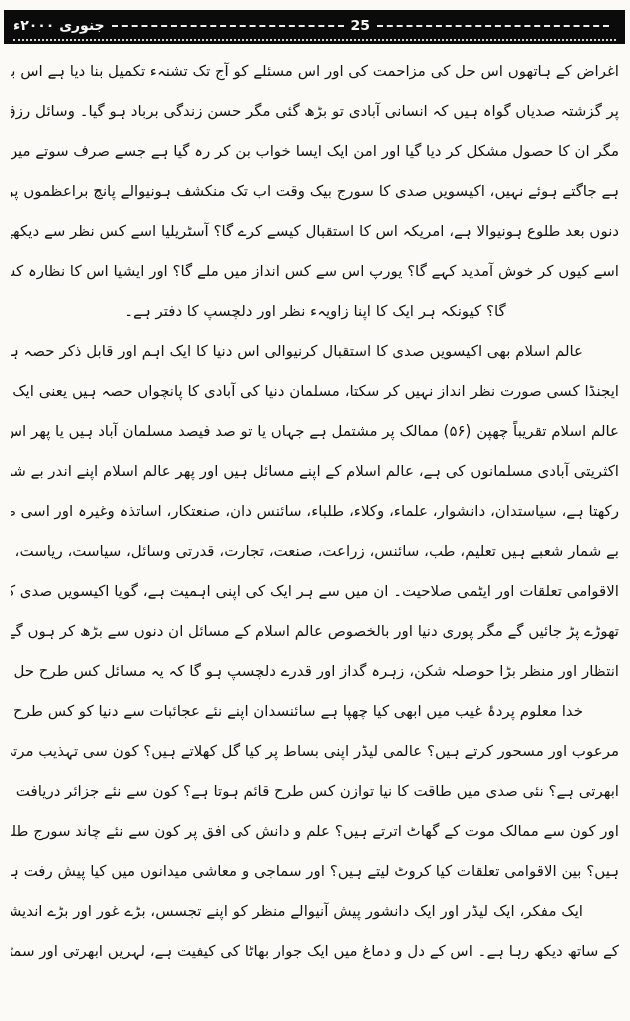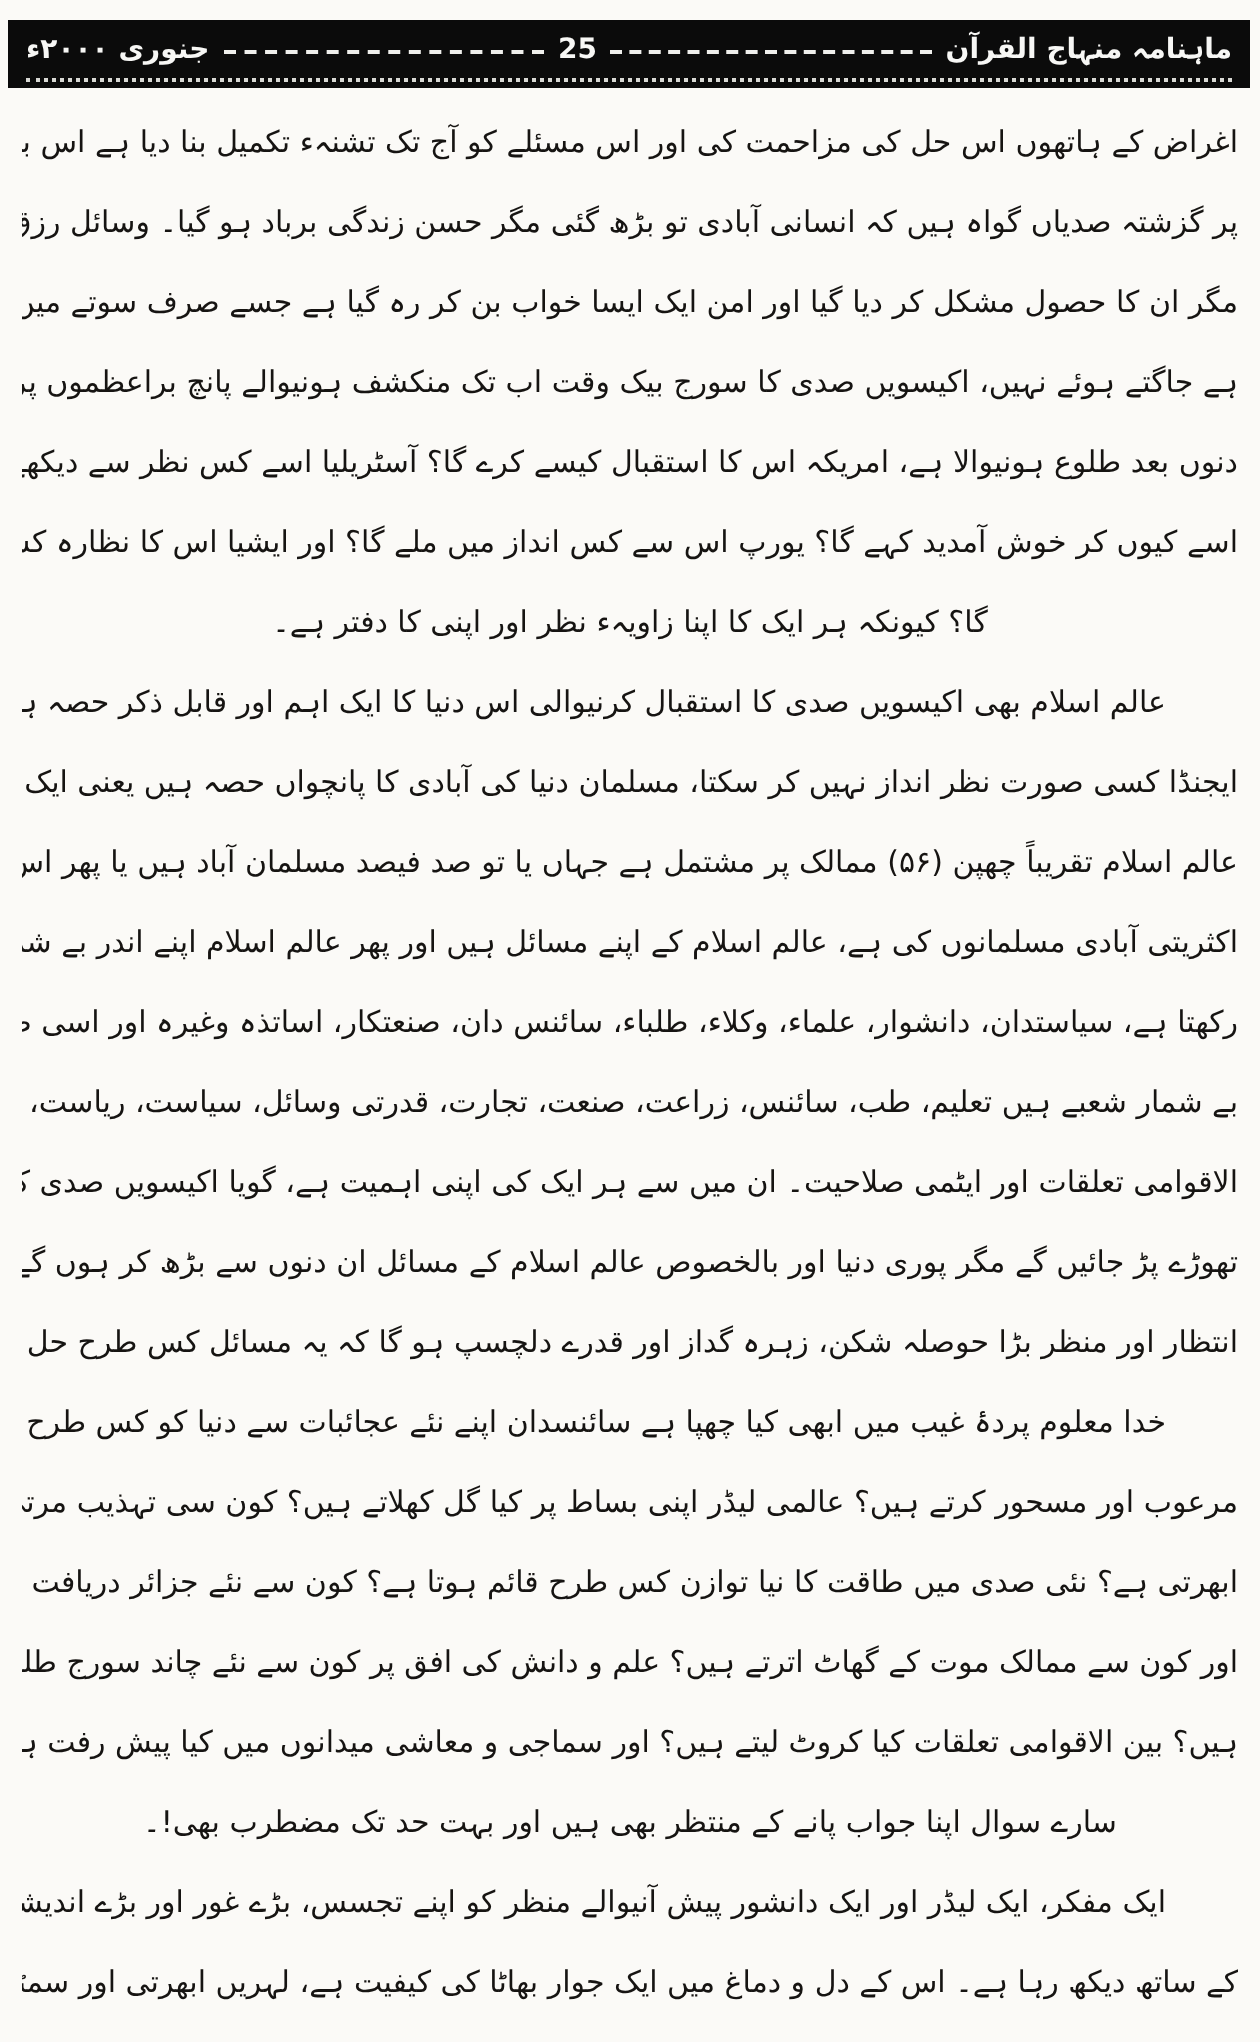--- a/index.html
+++ b/index.html
@@ -54,59 +54,57 @@
     text-align-last:center;
   }
   .paragraph{margin:0;}
 </style>
 </head>
 <body>
 
 <div class="page">
 
   <div class="header-bar">
-    <span class="htxt">ماہنامہ منہاج القرآن</span>
     <span class="dash-leader"></span>
     <span class="htxt">25</span>
     <span class="dash-leader"></span>
     <span class="htxt">جنوری ۲۰۰۰ء</span>
     <span class="header-dotted-rule"></span>
   </div>
 
   <div class="article">
 
     <div class="paragraph">
       <div class="ln">اغراض کے ہاتھوں اس حل کی مزاحمت کی اور اس مسئلے کو آج تک تشنہء تکمیل بنا دیا ہے اس بغاوت کے نتیجے</div>
       <div class="ln">پر گزشتہ صدیاں گواہ ہیں کہ انسانی آبادی تو بڑھ گئی مگر حسن زندگی برباد ہو گیا۔ وسائل رزق روزافزوں ہیں</div>
       <div class="ln">مگر ان کا حصول مشکل کر دیا گیا اور امن ایک ایسا خواب بن کر رہ گیا ہے جسے صرف سوتے میں تو دیکھا جا سکتا</div>
       <div class="ln">ہے جاگتے ہوئے نہیں، اکیسویں صدی کا سورج بیک وقت اب تک منکشف ہونیوالے پانچ براعظموں پر چند</div>
       <div class="ln">دنوں بعد طلوع ہونیوالا ہے، امریکہ اس کا استقبال کیسے کرے گا؟ آسٹریلیا اسے کس نظر سے دیکھے گا؟ افریقہ</div>
       <div class="ln">اسے کیوں کر خوش آمدید کہے گا؟ یورپ اس سے کس انداز میں ملے گا؟ اور ایشیا اس کا نظارہ کس طرح کرے</div>
-      <div class="ln end-center">گا؟ کیونکہ ہر ایک کا اپنا زاویہء نظر اور اپنی کا دفتر ہے۔</div>
+      <div class="ln end-center">گا؟ کیونکہ ہر ایک کا اپنا زاویہء نظر اور دلچسپ کا دفتر ہے۔</div>
     </div>
 
     <div class="paragraph">
       <div class="ln first">عالم اسلام بھی اکیسویں صدی کا استقبال کرنیوالی اس دنیا کا ایک اہم اور قابل ذکر حصہ ہے جسے عالمی</div>
       <div class="ln">ایجنڈا کسی صورت نظر انداز نہیں کر سکتا، مسلمان دنیا کی آبادی کا پانچواں حصہ ہیں یعنی ایک ارب مسلمان اور</div>
       <div class="ln">عالم اسلام تقریباً چھپن (۵۶) ممالک پر مشتمل ہے جہاں یا تو صد فیصد مسلمان آباد ہیں یا پھر اس ملک کی</div>
       <div class="ln">اکثریتی آبادی مسلمانوں کی ہے، عالم اسلام کے اپنے مسائل ہیں اور پھر عالم اسلام اپنے اندر بے شمار طبقات</div>
       <div class="ln">رکھتا ہے، سیاستدان، دانشوار، علماء، وکلاء، طلباء، سائنس دان، صنعتکار، اساتذہ وغیرہ اور اسی طرح اس کے</div>
       <div class="ln">بے شمار شعبے ہیں تعلیم، طب، سائنس، زراعت، صنعت، تجارت، قدرتی وسائل، سیاست، ریاست، بین</div>
       <div class="ln">الاقوامی تعلقات اور ایٹمی صلاحیت۔ ان میں سے ہر ایک کی اپنی اہمیت ہے، گویا اکیسویں صدی کے دن</div>
       <div class="ln">تھوڑے پڑ جائیں گے مگر پوری دنیا اور بالخصوص عالم اسلام کے مسائل ان دنوں سے بڑھ کر ہوں گے یہ</div>
       <div class="ln">انتظار اور منظر بڑا حوصلہ شکن، زہرہ گداز اور قدرے دلچسپ ہو گا کہ یہ مسائل کس طرح حل ہوں گے؟</div>
     </div>
 
     <div class="paragraph">
       <div class="ln first">خدا معلوم پردۂ غیب میں ابھی کیا چھپا ہے سائنسدان اپنے نئے عجائبات سے دنیا کو کس طرح متحیر،</div>
       <div class="ln">مرعوب اور مسحور کرتے ہیں؟ عالمی لیڈر اپنی بساط پر کیا گل کھلاتے ہیں؟ کون سی تہذیب مرتی اور کون سی</div>
       <div class="ln">ابھرتی ہے؟ نئی صدی میں طاقت کا نیا توازن کس طرح قائم ہوتا ہے؟ کون سے نئے جزائر دریافت ہوتے</div>
       <div class="ln">اور کون سے ممالک موت کے گھاٹ اترتے ہیں؟ علم و دانش کی افق پر کون سے نئے چاند سورج طلوع ہوتے</div>
       <div class="ln">ہیں؟ بین الاقوامی تعلقات کیا کروٹ لیتے ہیں؟ اور سماجی و معاشی میدانوں میں کیا پیش رفت ہوتی ہے؟ یہ</div>
-      <div class="ln end-center">سارے سوال اپنا جواب پانے کے منتظر بھی ہیں اور بہت حد تک مضطرب بھی!۔</div>
     </div>
 
     <div class="paragraph">
       <div class="ln first">ایک مفکر، ایک لیڈر اور ایک دانشور پیش آنیوالے منظر کو اپنے تجسس، بڑے غور اور بڑے اندیشے</div>
       <div class="ln">کے ساتھ دیکھ رہا ہے۔ اس کے دل و دماغ میں ایک جوار بھاٹا کی کیفیت ہے، لہریں ابھرتی اور سمٹتی ہیں، نقش</div>
     </div>
 
   </div>
 </div>
 

